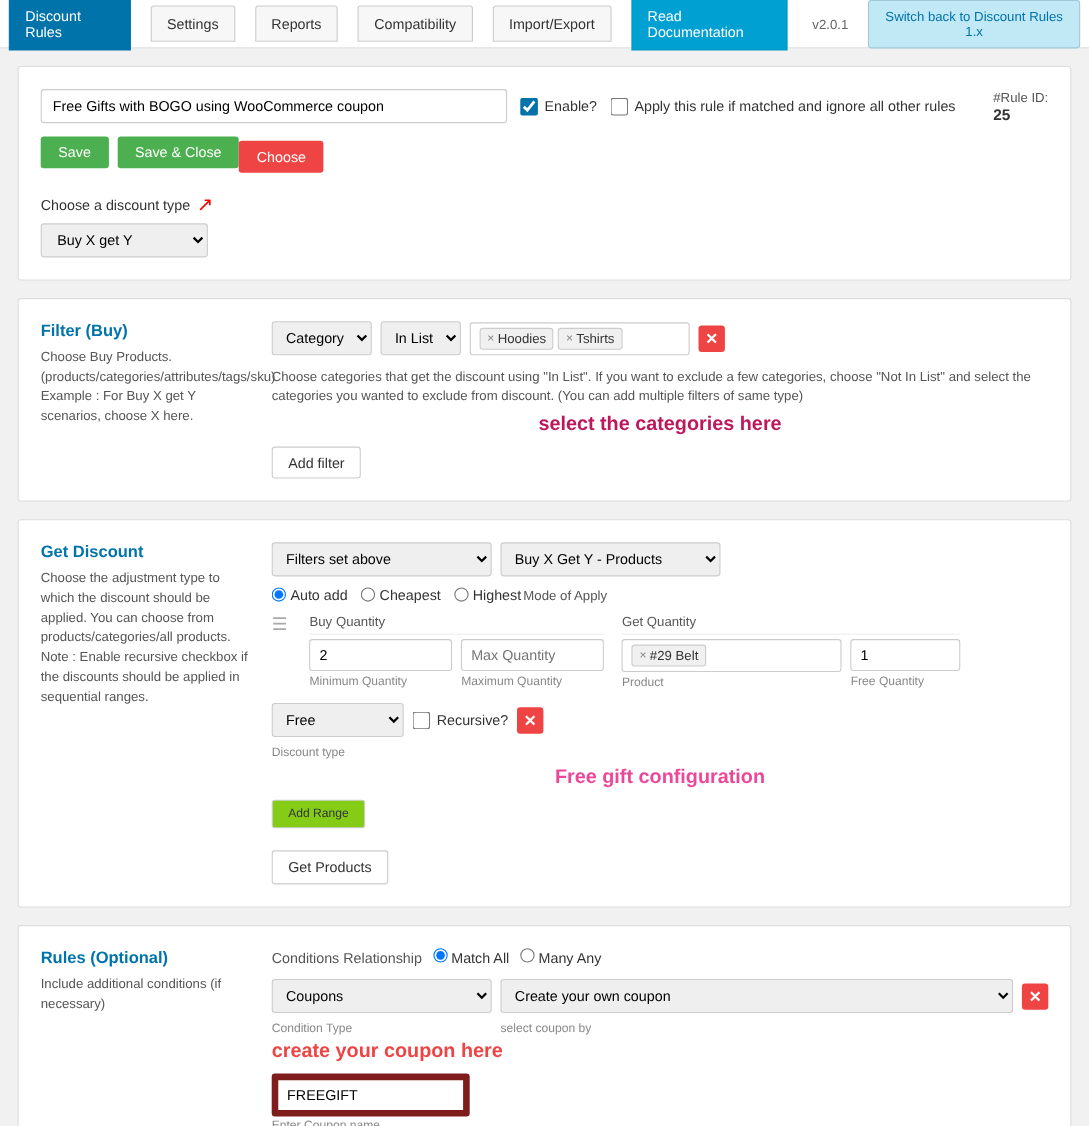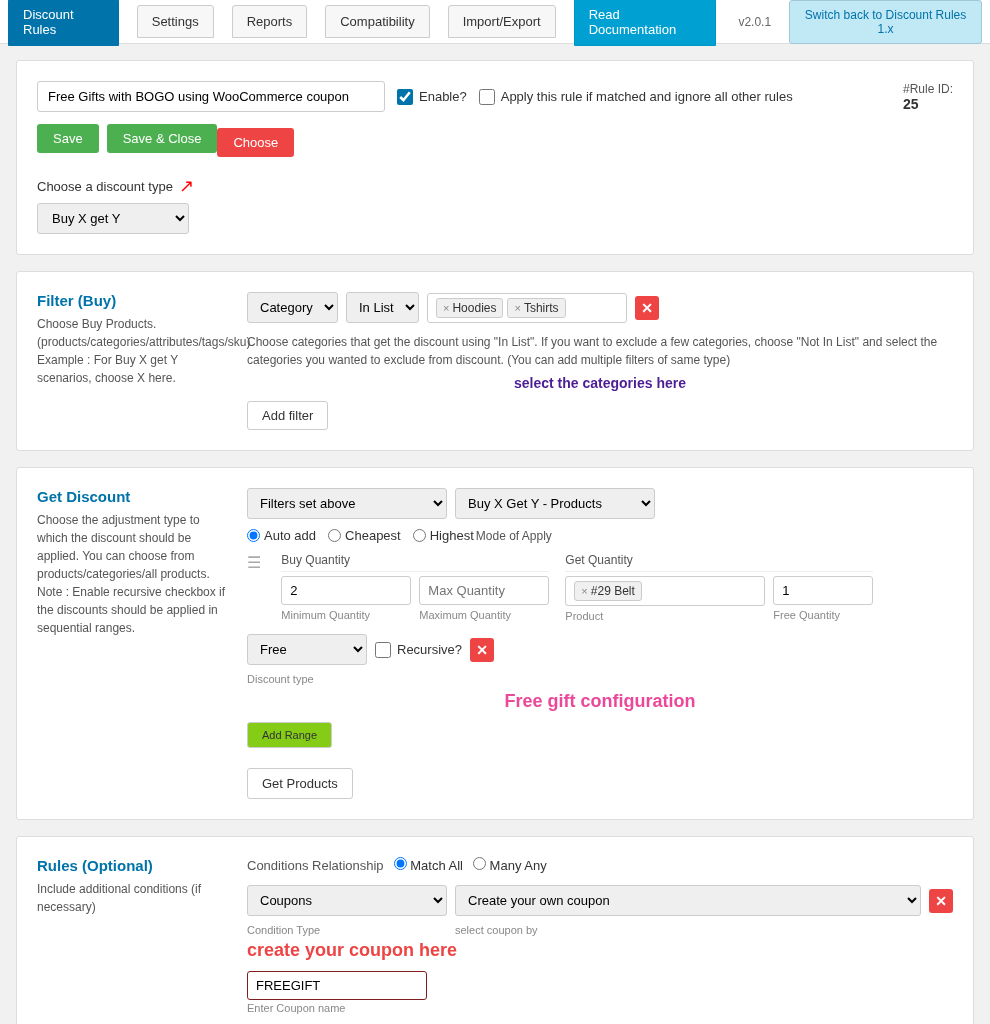--- a/index.html
+++ b/index.html
@@ -14,21 +14,21 @@
     .switch-back-btn { margin-left: auto; background: #c0e8f5; border: 1px solid #a0c8d8; color: #0073aa; padding: 7px 12px; border-radius: 3px; cursor: pointer; font-size: 12px; }
 
     
     .main-content { padding: 16px; }
 
     
     .card { background: #fff; border: 1px solid #ddd; border-radius: 3px; padding: 20px; margin-bottom: 16px; }
 
     
     .rule-name-row { display: flex; align-items: center; gap: 12px; flex-wrap: wrap; }
-    .rule-name-input { width: 348px; padding: 7px 10px; border: 1px solid #ccc; border-radius: 3px; font-size: 13px; }
+    .rule-name-input { width: 424px; padding: 7px 10px; border: 1px solid #ccc; border-radius: 3px; font-size: 13px; }
     .enable-label { display: flex; align-items: center; gap: 6px; font-size: 13px; }
     .enable-checkbox { width: 16px; height: 16px; accent-color: #0073aa; }
     .ignore-label { display: flex; align-items: center; gap: 6px; font-size: 13px; }
     .ignore-checkbox { width: 16px; height: 16px; }
     .rule-id-block { margin-left: auto; display: flex; flex-direction: column; align-items: flex-start; font-size: 13px; }
     .rule-id-label { color: #555; font-size: 12px; }
     .rule-id-number { font-size: 14px; font-weight: bold; }
     .btn-save { background: #4caf50; color: #fff; border: none; padding: 7px 16px; border-radius: 3px; cursor: pointer; font-size: 13px; }
     .btn-save-close { background: #4caf50; color: #fff; border: none; padding: 7px 16px; border-radius: 3px; cursor: pointer; font-size: 13px; margin-left: 4px; }
     .btn-cancel { background: #e44; color: #fff; border: none; padding: 7px 16px; border-radius: 3px; cursor: pointer; font-size: 13px; margin-top: 4px; }
@@ -51,21 +51,21 @@
     .right-col { flex: 1; }
 
     
     .filter-row { display: flex; align-items: center; gap: 8px; margin-bottom: 10px; flex-wrap: wrap; }
     .filter-select { padding: 6px 8px; border: 1px solid #ccc; border-radius: 3px; font-size: 13px; }
     .tag-input-area { display: flex; align-items: center; gap: 4px; border: 1px solid #ccc; border-radius: 3px; padding: 4px 8px; min-width: 200px; background: #fff; flex-wrap: wrap; }
     .tag { background: #f0f0f0; border: 1px solid #ccc; border-radius: 3px; padding: 2px 6px; font-size: 12px; display: flex; align-items: center; gap: 3px; }
     .tag-x { color: #888; cursor: pointer; font-size: 11px; }
     .delete-btn { background: #e44; color: #fff; border: none; border-radius: 3px; width: 24px; height: 24px; cursor: pointer; font-size: 14px; font-weight: bold; display: flex; align-items: center; justify-content: center; }
     .filter-note { font-size: 12px; color: #555; line-height: 1.5; margin-bottom: 6px; }
-    .select-note { color: #4c1d95; font-size: 14px; font-weight: bold; text-align: center; margin: 6px 0 10px; }
+    .select-note { color: #be185d; font-size: 18px; font-weight: bold; text-align: center; margin: 6px 0 10px; }
     .add-filter-btn { background: #fff; border: 1px solid #ccc; border-radius: 3px; padding: 6px 14px; cursor: pointer; font-size: 13px; color: #333; }
 
     
     .get-discount-row { display: flex; align-items: center; gap: 8px; margin-bottom: 10px; flex-wrap: wrap; }
     .radio-group { display: flex; align-items: center; gap: 12px; font-size: 13px; }
     .radio-group label { display: flex; align-items: center; gap: 4px; }
     .mode-label { font-size: 12px; color: #555; margin-top: 2px; }
     .qty-label { font-size: 12px; color: #555; border-bottom: 1px solid #eee; padding-bottom: 4px; margin-bottom: 4px; }
     .qty-inputs { display: flex; gap: 8px; }
     .qty-input { width: 130px; padding: 6px 8px; border: 1px solid #ccc; border-radius: 3px; font-size: 13px; }
@@ -80,21 +80,21 @@
     .recursive-checkbox { width: 16px; height: 16px; border: 2px solid #0073aa; }
     .free-gift-note { color: #ec4899; font-size: 18px; font-weight: bold; text-align: center; margin: 6px 0 10px; }
     .add-range-btn { background: #84cc16; border: 1px solid #ccc; border-radius: 3px; padding: 6px 14px; cursor: pointer; font-size: 11px; color: #333; }
 
     
     .conditions-rel { display: flex; align-items: center; gap: 10px; margin-bottom: 12px; font-size: 13px; }
     .conditions-rel-label { font-size: 13px; color: #555; }
     .coupons-row { display: flex; align-items: center; gap: 8px; margin-bottom: 8px; }
     .coupons-select { padding: 6px 8px; border: 1px solid #ccc; border-radius: 3px; font-size: 13px; flex: 0 0 200px; }
     .coupon-type-select { padding: 6px 8px; border: 1px solid #ccc; border-radius: 3px; font-size: 13px; flex: 1; }
-    .coupon-name-input { width: 180px; padding: 6px 8px; border: 1px solid #7f1d1d; border-radius: 3px; font-size: 13px; }
+    .coupon-name-input { width: 180px; padding: 6px 8px; border: 6px solid #7f1d1d; border-radius: 3px; font-size: 13px; }
     .sub-label-row { display: flex; gap: 8px; font-size: 11px; color: #888; margin-bottom: 4px; }
     .coupon-note { color: #e44; font-size: 18px; font-weight: bold; margin: 4px 0 10px; }
 
     .drag-handle { color: #aaa; font-size: 16px; cursor: grab; margin-right: 4px; }
 
     .get-products-btn { background: #fff; border: 1px solid #ccc; border-radius: 3px; padding: 7px 14px; cursor: pointer; font-size: 13px; color: #333; margin-top: 8px; }
   </style>
 </head>
 <body>
 

